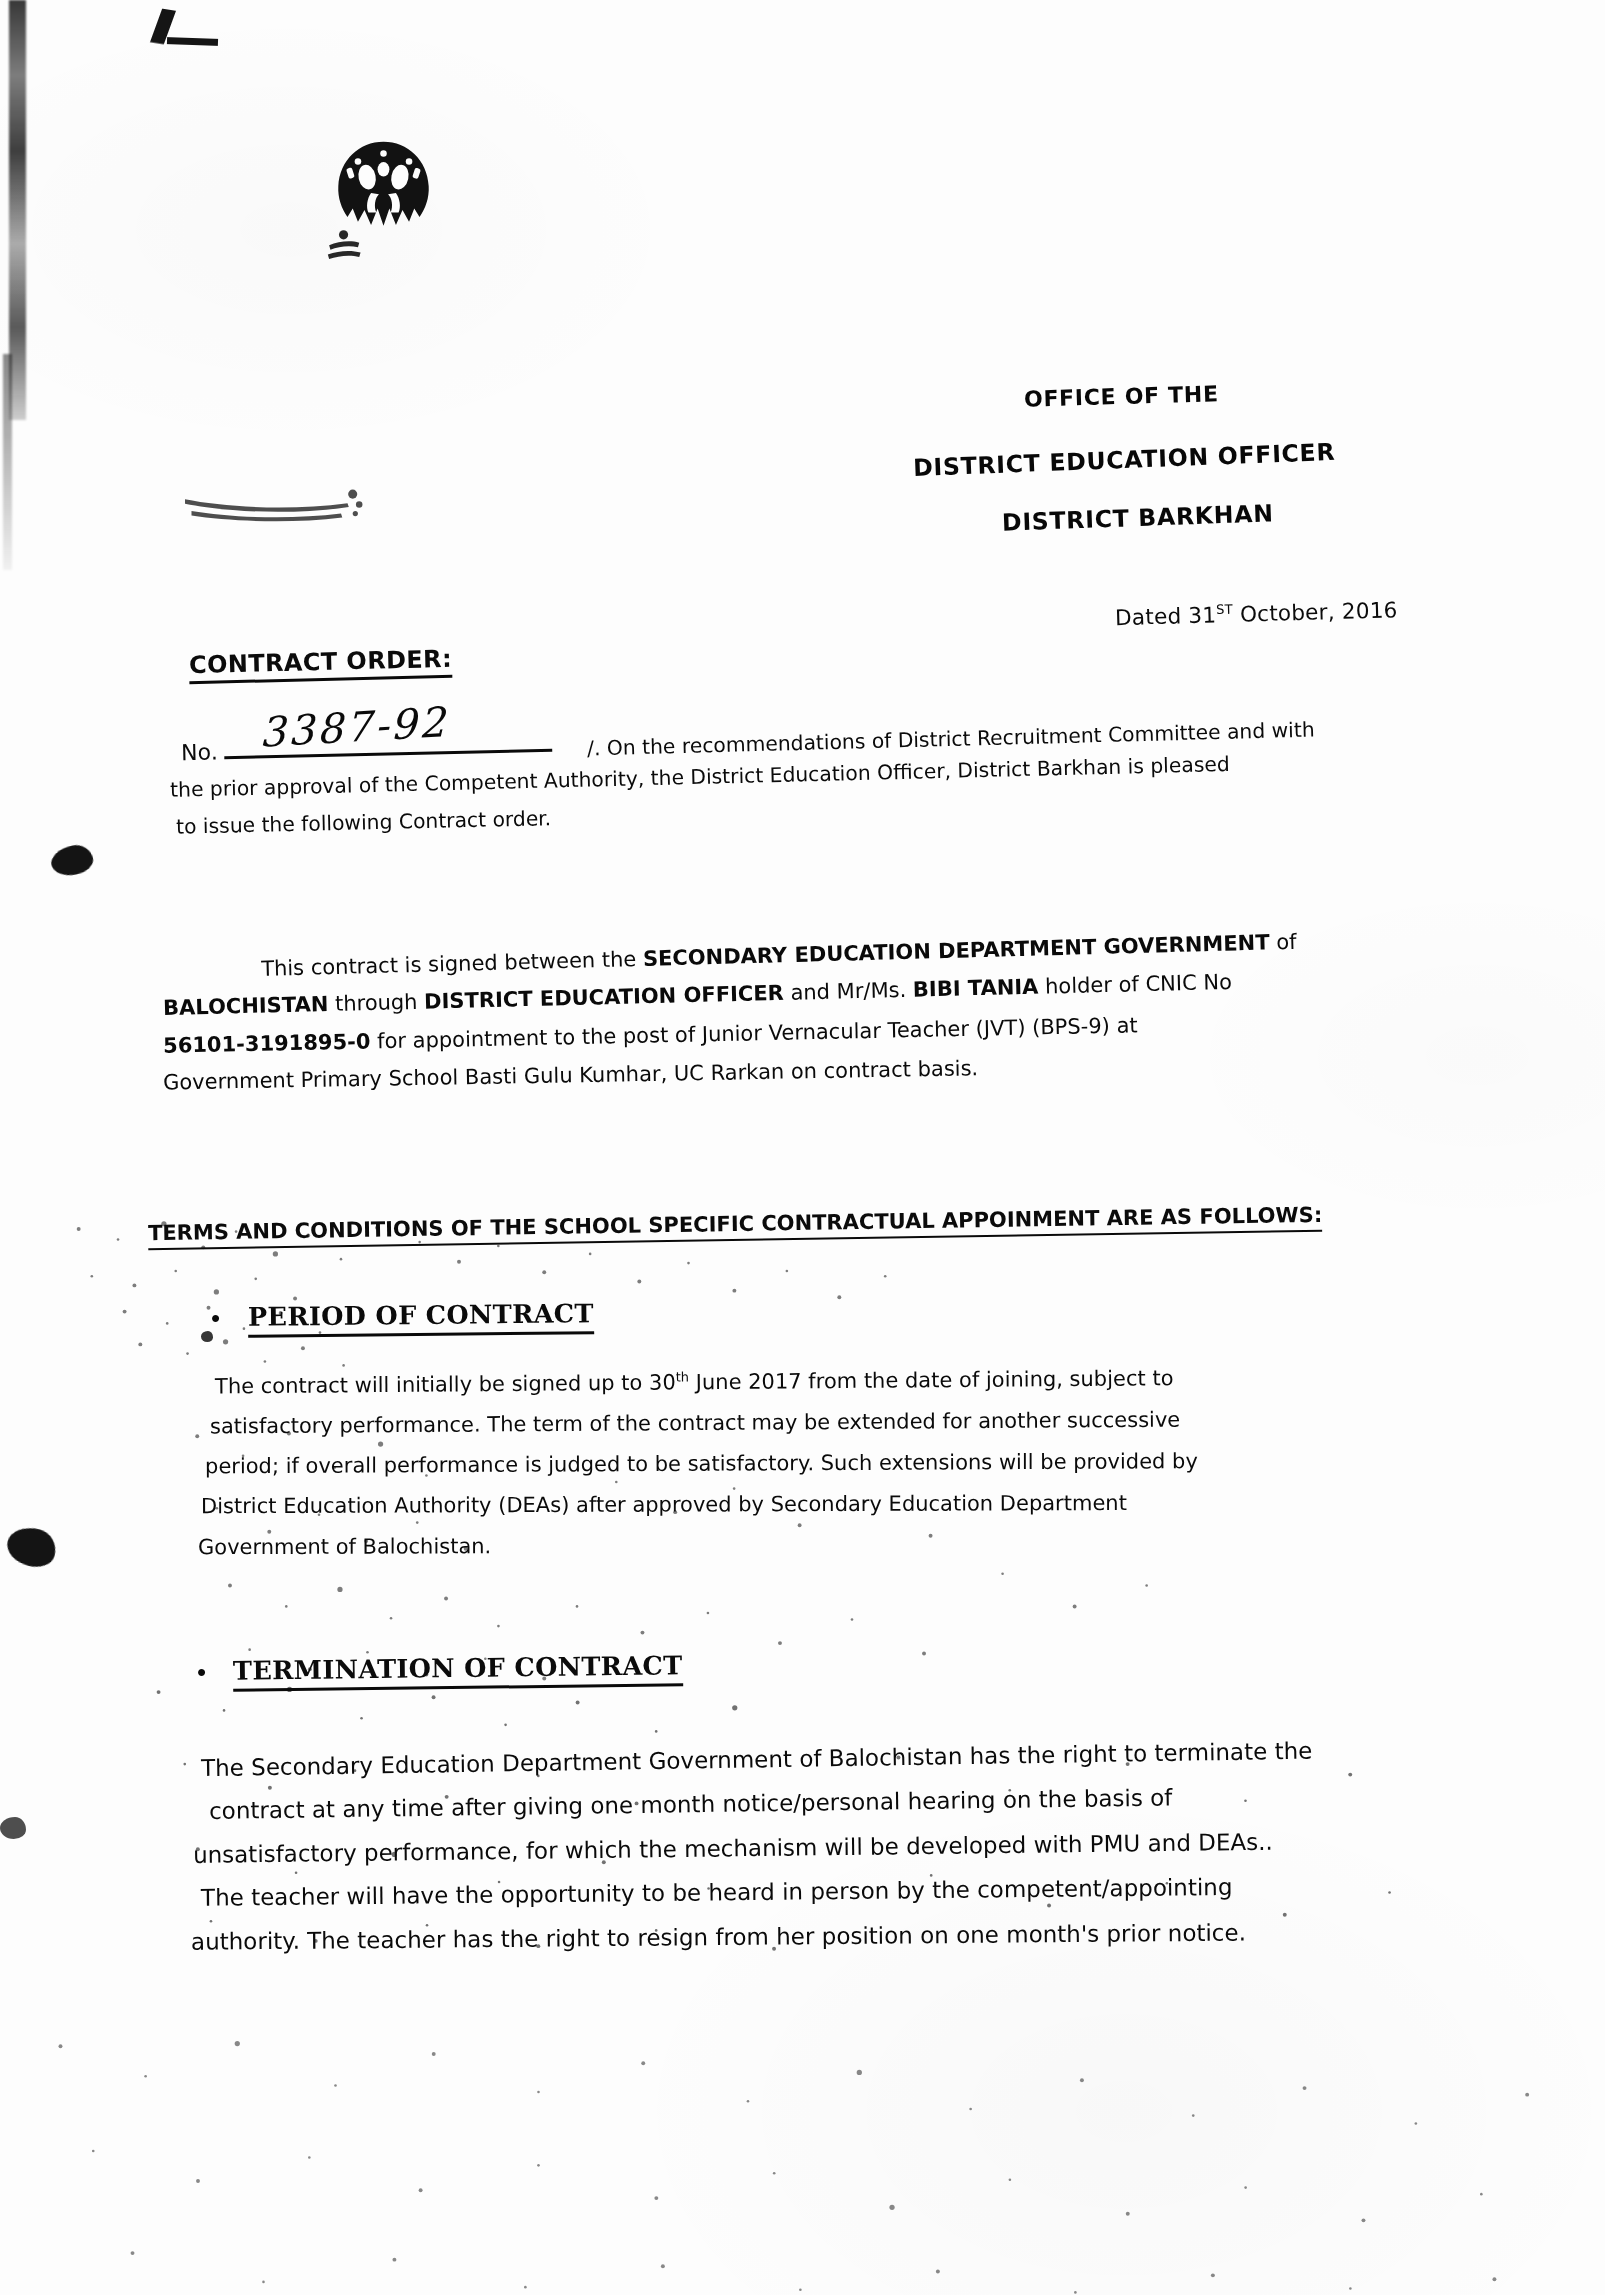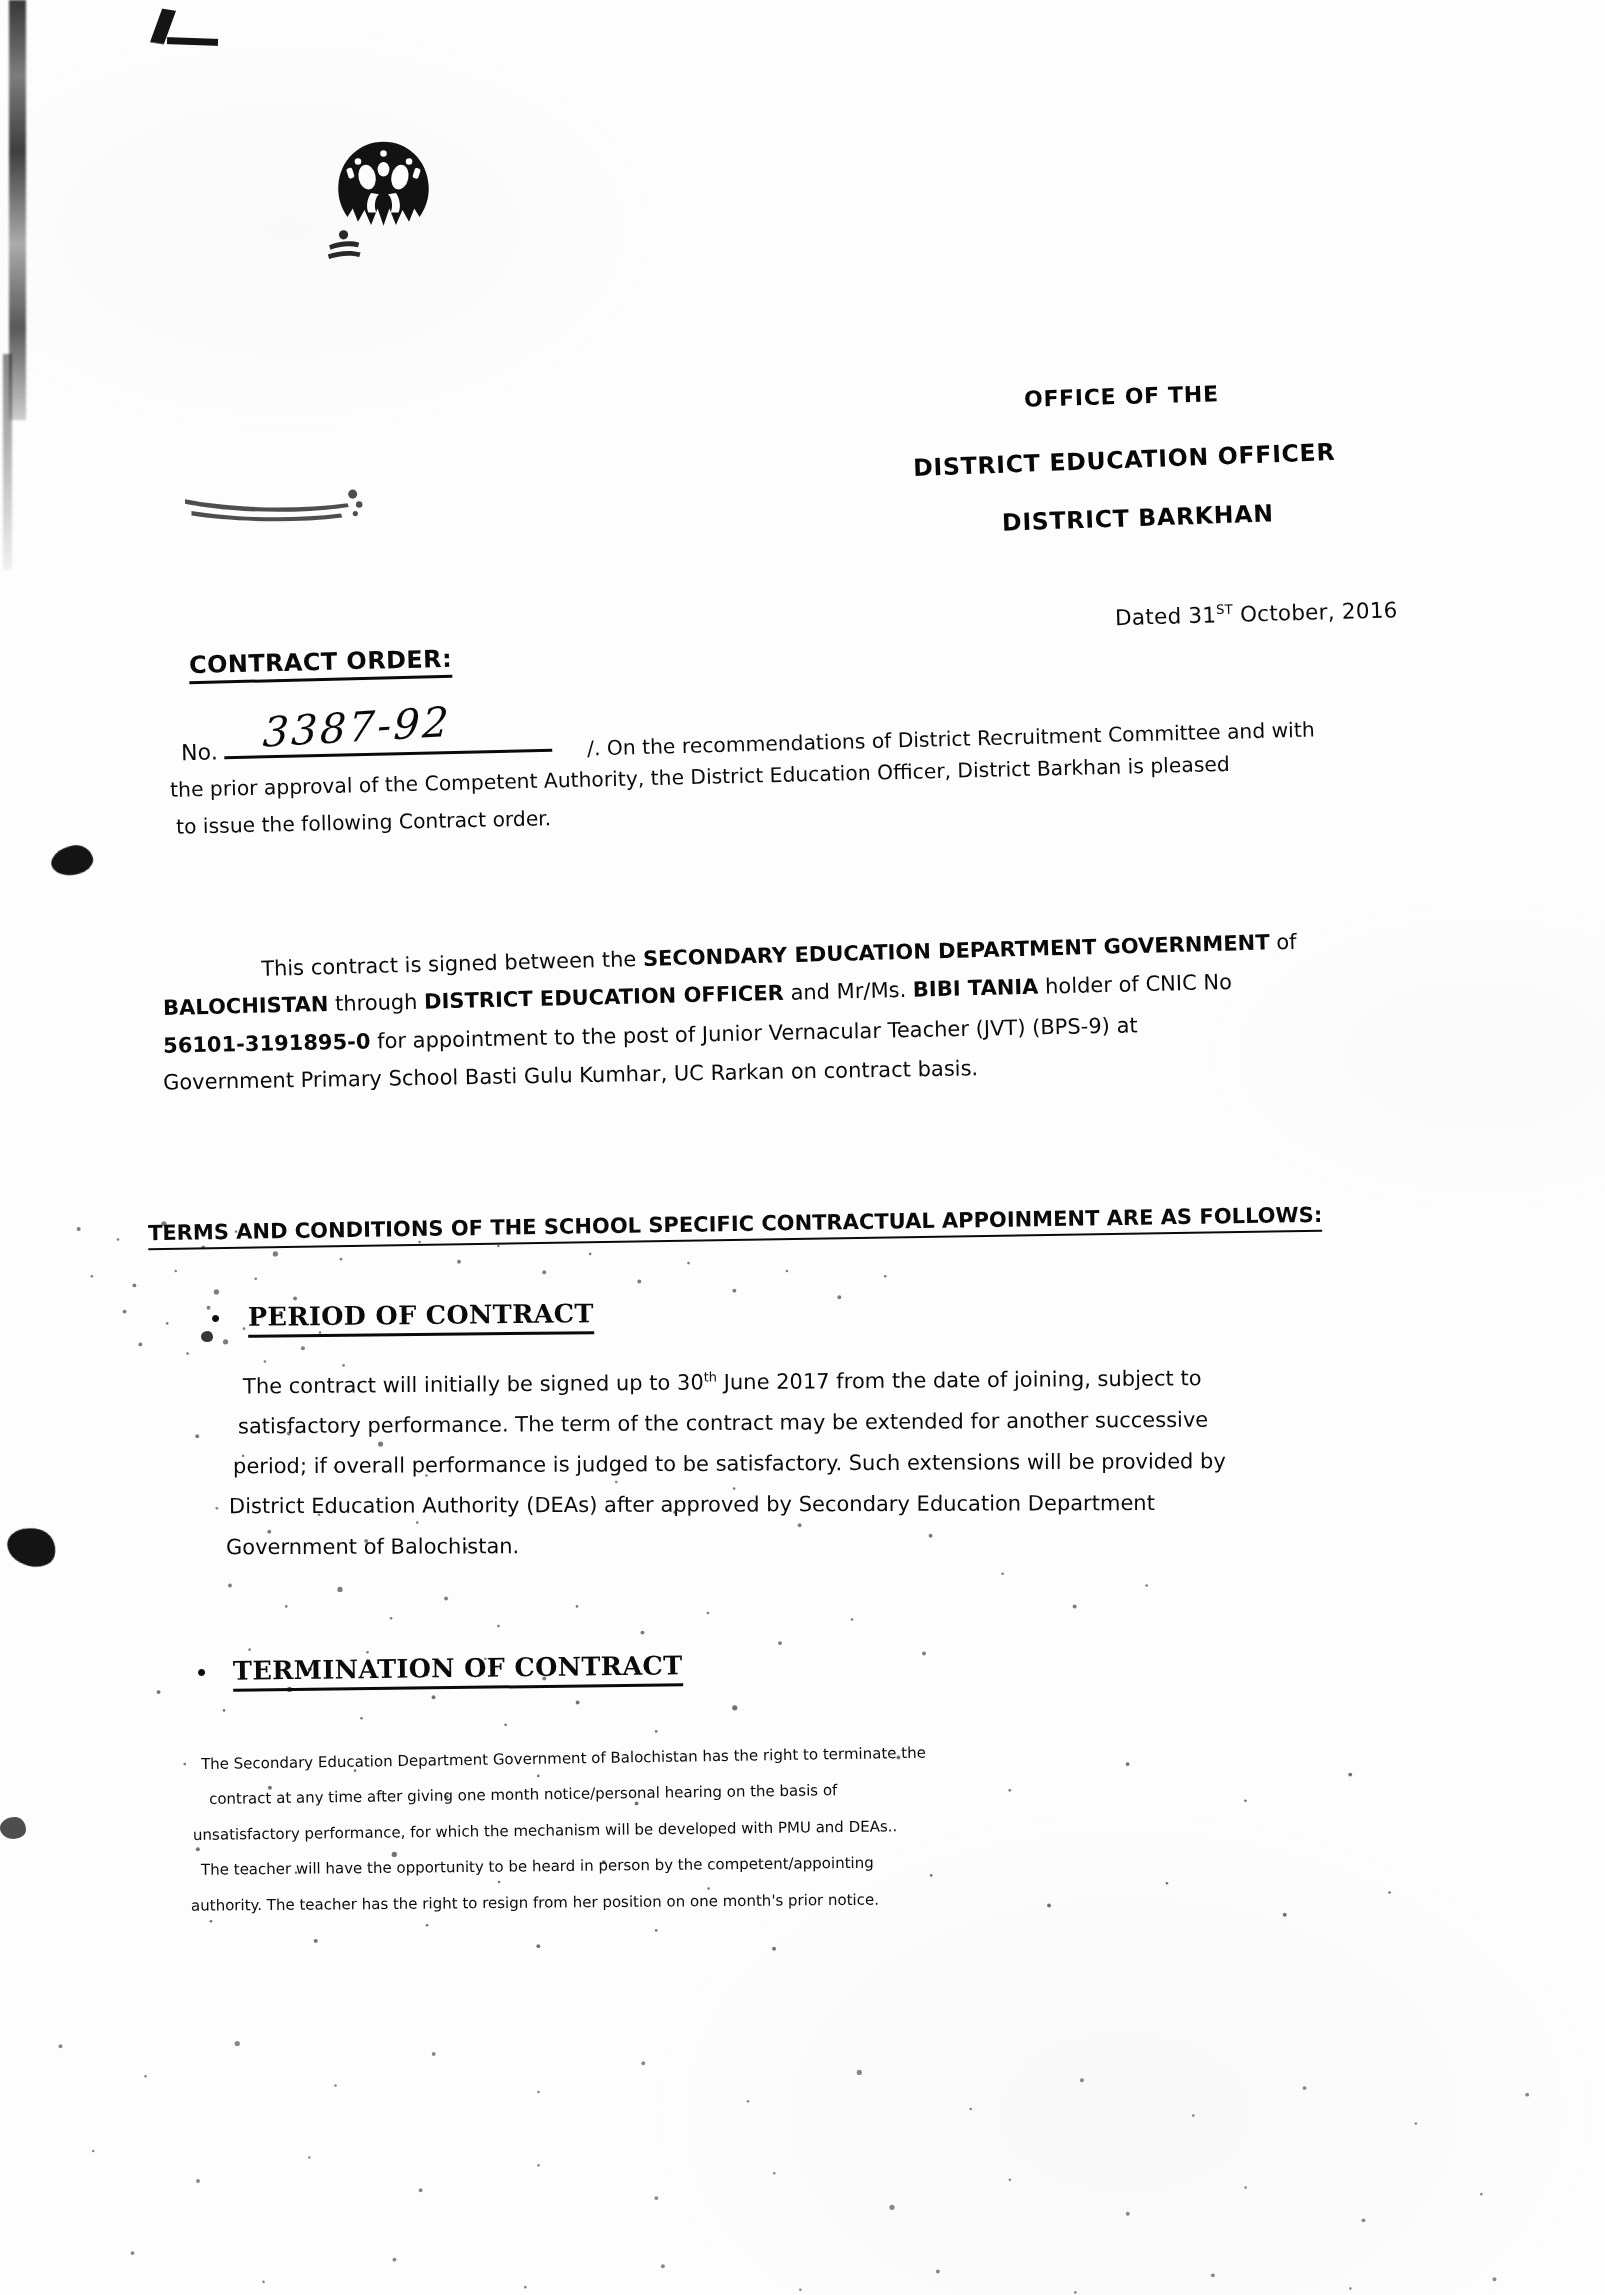--- a/index.html
+++ b/index.html
@@ -275,28 +275,28 @@
 
   .body-block {
     position: absolute;
     z-index: 7;
     font-family: "DejaVu Sans", sans-serif;
     font-size: 21px;
     color: #0a0a0a;
   }
   .body-block .ln { display: block; white-space: nowrap; }
 
-  .body-period { left: 197px; top: 1368px; width: 1272px; margin-left: 28px; }
+  .body-period { left: 197px; top: 1368px; width: 1272px; }
   .body-period .ln:nth-child(1) { margin-left: 18.4px; transform: rotate(-0.5deg); }
   .body-period .ln:nth-child(2) { margin-top: 17px; margin-left: 13px; transform: rotate(-0.4deg); }
   .body-period .ln:nth-child(3) { margin-top: 17px; margin-left: 7.9px; transform: rotate(-0.3deg); }
   .body-period .ln:nth-child(4) { margin-top: 17px; margin-left: 3.9px;  transform: rotate(-0.2deg); }
   .body-period .ln:nth-child(5) { margin-top: 17px; margin-left: 1.3px;  transform: rotate(-0.2deg); }
 
-  .body-term { left: 188px; top: 1745px; width: 1299px; font-size: 15px; }
+  .body-term { left: 188px; top: 1745px; width: 1299px; font-size: 23px; }
   .body-term .ln:nth-child(1) { margin-left: 13px; transform: rotate(-0.9deg); }
   .body-term .ln:nth-child(2) { margin-top: 18.4px; margin-left: 21px; transform: rotate(-0.8deg); }
   .body-term .ln:nth-child(3) { margin-top: 18.4px; margin-left: 5.2px;  transform: rotate(-0.7deg); }
   .body-term .ln:nth-child(4) { margin-top: 18.4px; margin-left: 13px; transform: rotate(-0.6deg); }
   .body-term .ln:nth-child(5) { margin-top: 18.4px; margin-left: 2.6px;  transform: rotate(-0.5deg); }
 </style>
 </head>
 <body>
 
 <div class="page">

